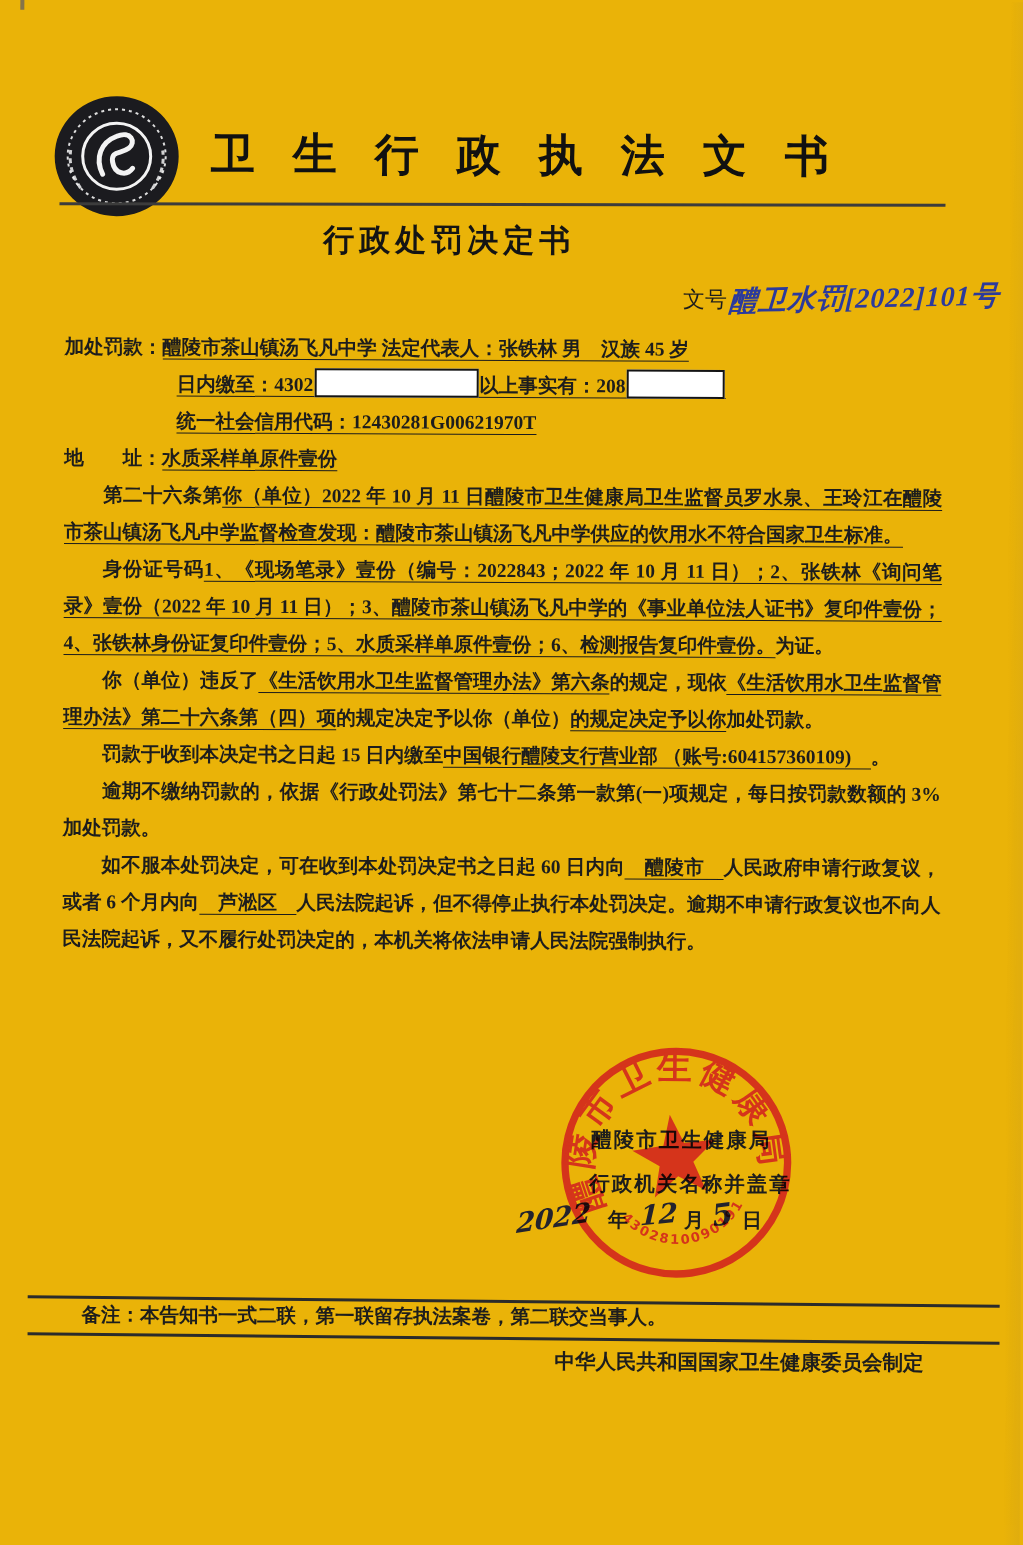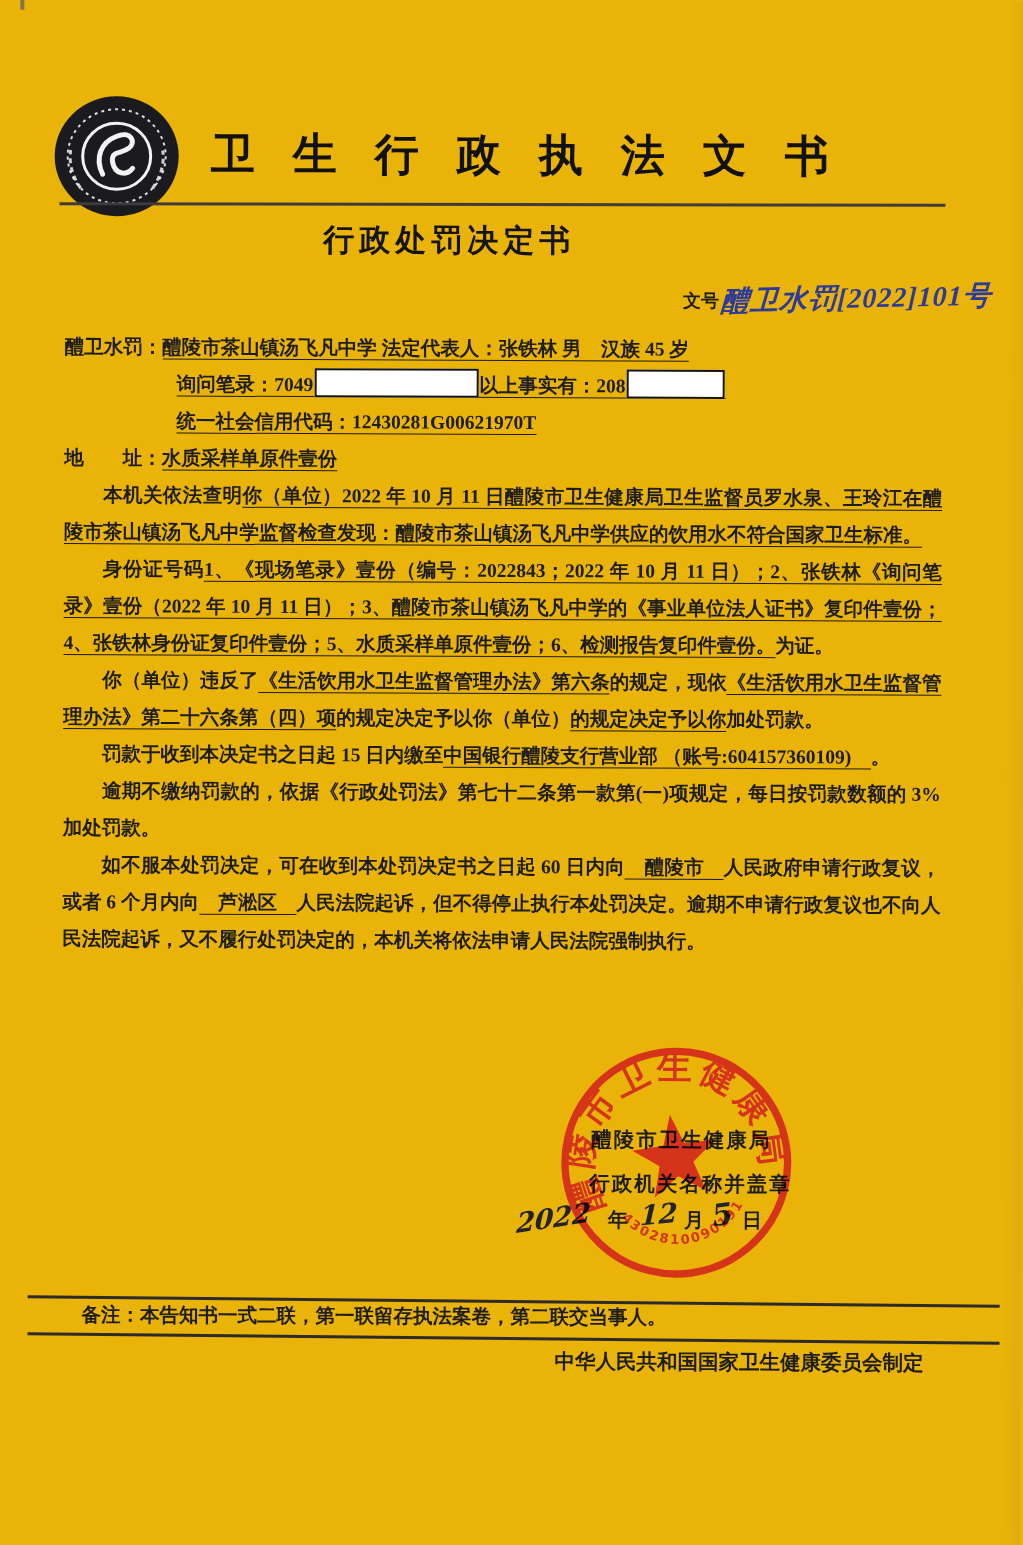--- a/index.html
+++ b/index.html
@@ -21,21 +21,21 @@
   .doc-category{
     position:absolute;left:208px;top:126px;width:740px;
     font-size:44px;font-weight:700;letter-spacing:38px;white-space:nowrap;color:#111;
   }
   .title-rule{position:absolute;left:57px;top:203px;width:886px;height:3px;background:#3c3c3c;transform:rotate(-0.15deg);}
   .doc-title{
     position:absolute;left:321px;top:220px;
     font-size:31px;font-weight:700;letter-spacing:5px;white-space:nowrap;color:#141414;
   }
   .doc-no{position:absolute;left:681px;top:278px;white-space:nowrap;}
-  .doc-no .lbl{font-size:18px;font-weight:700;}
+  .doc-no .lbl{font-size:22px;font-weight:400;}
   .doc-no .hand{
     display:inline-block;margin-left:2px;
     font-size:28px;font-weight:700;font-style:italic;
     color:#2c3a9c;transform:rotate(-1.5deg) skewX(-4deg);
     letter-spacing:1px;
   }
 
   
   .bodytext{
     position:absolute;left:63px;top:330px;width:878px;
@@ -95,36 +95,36 @@
     <div class="title-rule"></div>
     <div class="doc-title">行政处罚决定书</div>
 
     <div class="doc-no">
       <span class="lbl">文号</span><span class="hand">醴卫水罚[2022]101号</span>
     </div>
 
     <div class="bodytext">
 
       <div class="row">
-        <span>醴卫水罚：</span><span class="u">醴陵市茶山镇汤飞凡中学 法定代表人：张铁林 男　汉族 45 岁</span>
+        <span>加处罚款：</span><span class="u">醴陵市茶山镇汤飞凡中学 法定代表人：张铁林 男　汉族 45 岁</span>
       </div>
 
       <div class="row">
-        <span class="indent"></span><span class="u"><span>询问笔录：</span><span>7049</span><span class="redact id"></span><span>以上事实有：</span><span>208</span><span class="redact phone"></span></span>
+        <span class="indent"></span><span class="u"><span>日内缴至：</span><span>4302</span><span class="redact id"></span><span>以上事实有：</span><span>208</span><span class="redact phone"></span></span>
       </div>
 
       <div class="row">
         <span class="indent"></span><span class="u">统一社会信用代码：12430281G00621970T</span>
       </div>
 
       <div class="row">
         <span>地　　址：</span><span class="u">水质采样单原件壹份</span>
       </div>
 
-      <p><span>本机关依法查明</span><span class="u">你（单位）2022 年 10 月 11 日醴陵市卫生健康局卫生监督员罗水泉、王玲江在醴陵市茶山镇汤飞凡中学监督检查发现：醴陵市茶山镇汤飞凡中学供应的饮用水不符合国家卫生标准。</span></p>
+      <p><span>第二十六条第</span><span class="u">你（单位）2022 年 10 月 11 日醴陵市卫生健康局卫生监督员罗水泉、王玲江在醴陵市茶山镇汤飞凡中学监督检查发现：醴陵市茶山镇汤飞凡中学供应的饮用水不符合国家卫生标准。</span></p>
       <p><span>身份证号码</span><span class="u">1、《现场笔录》壹份（编号：2022843；2022 年 10 月 11 日）；2、张铁林《询问笔录》壹份（2022 年 10 月 11 日）；3、醴陵市茶山镇汤飞凡中学的《事业单位法人证书》复印件壹份；4、张铁林身份证复印件壹份；5、水质采样单原件壹份；6、检测报告复印件壹份。</span><span>为证。</span></p>
       <p><span>你（单位）违反了</span><span class="u">《生活饮用水卫生监督管理办法》第六条</span><span>的规定，现依</span><span class="u">《生活饮用水卫生监督管理办法》第二十六条第（四）项</span><span>的规定决定予以你（单位）</span><span class="u">的规定决定予以你</span><span>加处罚款。</span></p>
       <p><span>罚款于收到本决定书之日起 15 日内缴至</span><span class="u">中国银行醴陵支行营业部 （账号:604157360109)　</span><span>。</span></p>
       <p><span>逾期不缴纳罚款的，依据《行政处罚法》第七十二条第一款第(一)项规定，每日按罚款数额的 3%加处罚款。</span></p>
       <p><span>如不服本处罚决定，可在收到本处罚决定书之日起 60 日内向</span><span class="u">　醴陵市　</span><span>人民政府申请行政复议，或者 6 个月内向</span><span class="u">　芦淞区　</span><span>人民法院起诉，但不得停止执行本处罚决定。逾期不申请行政复议也不向人民法院起诉，又不履行处罚决定的，本机关将依法申请人民法院强制执行。</span></p>
     </div>
 
     <div class="agency-name">醴陵市卫生健康局</div>
     <div class="agency-note">行政机关名称并盖章</div>
 

